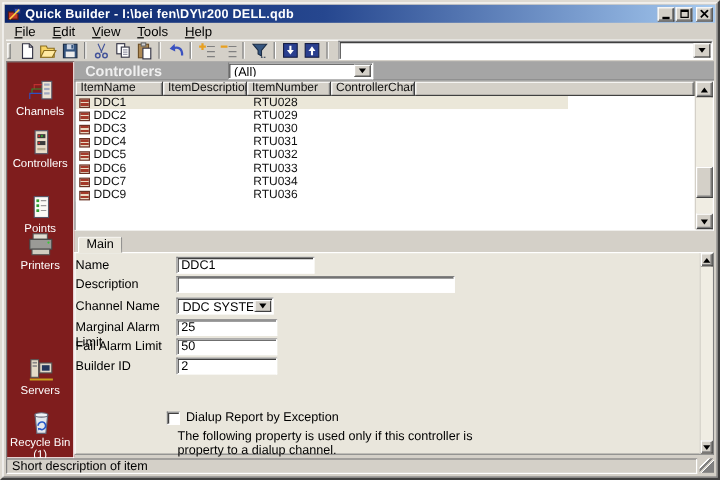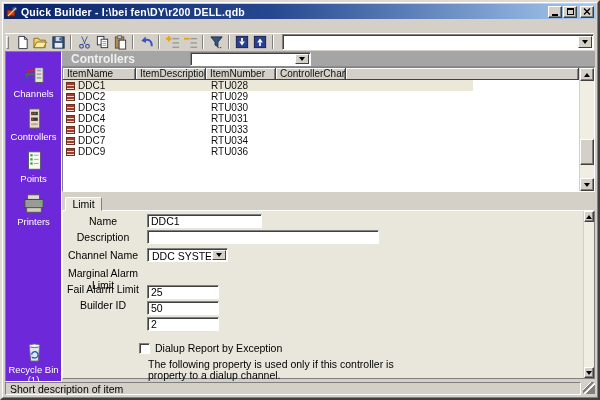--- a/index.html
+++ b/index.html
@@ -30,21 +30,21 @@
   .tsep { width:2px; height:14px; margin:0 3px; border-left:1px solid #808080; border-right:1px solid #fff; }
   .combo { position:relative; background:#fff; border:1px solid; border-color:#808080 #fff #fff #808080; box-shadow:inset 1px 1px 0 #404040; }
   .combo .combo-text { position:absolute; left:4px; top:1px; right:16px; bottom:1px; line-height:12px; font-size:10.5px; overflow:hidden; white-space:nowrap; }
   .combo .combo-btn { position:absolute; right:1px; top:1px; bottom:1px; width:14px; background:#d4d0c8; border:1px solid; border-color:#fff #404040 #404040 #fff; display:flex; align-items:center; justify-content:center; }
   .arr-down { width:0; height:0; border-left:3px solid transparent; border-right:3px solid transparent; border-top:4px solid #000; }
   .arr-up { width:0; height:0; border-left:3px solid transparent; border-right:3px solid transparent; border-bottom:4px solid #000; }
   .tcombo { flex:1; height:16px; margin-left:5px; }
 
   
   .client { position:absolute; left:3px; top:49px; right:3px; bottom:16px; background:#d4d0c8; }
-  .sidebar { position:absolute; left:0; top:0; width:57px; bottom:0; background:#6d28d9; border:1px solid; border-color:#808080 #fff #fff #808080; }
+  .sidebar { position:absolute; left:0; top:0; width:57px; bottom:0; background:#7f1d1d; border:1px solid; border-color:#808080 #fff #fff #808080; }
   .side-item { position:absolute; left:0; width:100%; text-align:center; cursor:pointer; }
   .side-item svg { display:block; margin:0 auto; }
   .side-label { display:block; color:#fff; font-size:9.5px; line-height:11px; margin-top:1px; }
 
   .main { position:absolute; left:57px; right:0; top:0; bottom:0; }
   .band { position:absolute; left:0; right:0; top:0; height:16px; background:#a5a5a5; border-bottom:1px solid #8c8c8c; }
   .band-title { position:absolute; left:9px; top:1px; font-size:12px; font-weight:bold; color:#efefef; }
   .band-combo { position:absolute; left:128px; top:1px; width:121px; height:14px; }
 
   
@@ -64,24 +64,24 @@
   .vscroll { position:absolute; top:0; right:0; bottom:0; width:15px; background:#f0ede3; border-left:1px solid #d4d0c8; }
   .sb-btn { position:absolute; left:0; width:100%; height:13px; background:#d4d0c8; border:1px solid; border-color:#fff #404040 #404040 #fff; box-shadow:inset -1px -1px 0 #808080; display:flex; align-items:center; justify-content:center; }
   .sb-btn.up { top:0; } .sb-btn.down { bottom:0; }
   .sb-thumb { position:absolute; left:0; width:100%; background:#d4d0c8; border:1px solid; border-color:#fff #404040 #404040 #fff; box-shadow:inset -1px -1px 0 #808080; }
   .table .sb-thumb { top:71px; height:26px; }
 
   
   .tab { position:absolute; left:3px; top:146px; width:37px; height:14px; background:#e9e6dc; border:1px solid; border-color:#fff #808080 #e9e6dc #fff; border-radius:2px 2px 0 0; text-align:center; font-size:10.5px; line-height:13px; z-index:2; }
   .formpanel { position:absolute; left:0; right:0; top:159px; bottom:3px; background:#e9e6dc; border:1px solid; border-color:#fff #808080 #808080 #fff; }
   .frow { position:absolute; left:0; height:14px; display:flex; align-items:center; }
-  .flabel { position:absolute; left:0; width:80px; text-align:center; font-size:10.5px; color:#000; top:1px; }
+  .flabel { position:absolute; left:0; width:80px; text-align:left; font-size:10.5px; color:#000; top:1px; }
   .fctl { position:absolute; left:84px; top:0; }
   .ftext { height:14px; background:#fff; border:1px solid; border-color:#808080 #fff #fff #808080; box-shadow:inset 1px 1px 0 #404040; font-family:"Liberation Sans",sans-serif; font-size:10.5px; padding:0 3px; }
-  .w-name { width:115px; } .w-desc { width:232px; } .w-num { width:72px;margin-top:19px; }
+  .w-name { width:115px; } .w-desc { width:232px; } .w-num { width:84px; }
   .fcombo { width:81px; height:14px; }
   .note { position:absolute; left:85px; top:108px; font-size:10.5px; line-height:11px; color:#000;margin-top:40px; }
   .chkrow { position:absolute; left:76px; top:131px; display:flex; align-items:center; gap:5px; }
   .chk { width:11px; height:11px; appearance:none; background:#fff; border:1px solid; border-color:#808080 #fff #fff #808080; box-shadow:inset 1px 1px 0 #404040; }
   .chklabel { font-size:10.5px; }
   .panel-scroll { width:11px; }
   .panel-scroll .sb-btn { height:11px; }
 
   
   .statusbar { position:absolute; left:3px; right:3px; bottom:2px; height:14px; background:#d4d0c8; display:flex; align-items:flex-start; }
@@ -109,20 +109,27 @@
           <span class="g-max"></span>
         </button>
       <button class="wbtn close">
         <svg width="8" height="7" viewBox="0 0 8 7">
             <path d="M1 0.5L7 6.5M7 0.5L1 6.5" stroke="#000" stroke-width="1.4"></path>
           </svg>
       </button>
     </span>
   </div>
 
+  <div class="menubar">
+    <span class="menu-item"><u>F</u>ile</span>
+    <span class="menu-item"><u>E</u>dit</span>
+    <span class="menu-item"><u>V</u>iew</span>
+    <span class="menu-item"><u>T</u>ools</span>
+    <span class="menu-item"><u>H</u>elp</span>
+  </div>
 
   <div class="toolbar">
     <span class="grip"></span>
     <button class="tbtn">
       <svg width="15" height="15" viewBox="0 0 16 16">
           <path d="M4 1.5h6l3 3v10H4z" fill="#fff" stroke="#334"></path>
           <path d="M10 1.5v3h3" fill="none" stroke="#334"></path>
         </svg>
     </button>
     <button class="tbtn">
@@ -232,55 +239,67 @@
           <rect x="9" y="2" width="11" height="20" fill="#e8dcc8" stroke="#556"></rect>
           <rect x="11" y="5" width="7" height="3.5" fill="#3a3a3a"></rect>
             <circle cx="12.5" cy="6.7" r="0.9" fill="#e03030"></circle>
             <circle cx="15" cy="6.7" r="0.9" fill="#30b030"></circle>
           <rect x="11" y="11" width="7" height="3.5" fill="#3a3a3a"></rect>
             <circle cx="12.5" cy="12.7" r="0.9" fill="#e03030"></circle>
           <rect x="11" y="17" width="7" height="2" fill="#b8ab90"></rect>
         </svg>
         <span class="side-label">Controllers</span>
       </div>
-      <div class="side-item" style="top:98px">
+      <div class="side-item" style="top:110px">
         <svg width="28" height="22" viewBox="0 0 28 24">
           <rect x="8" y="2" width="13" height="19" fill="#fbfaf6" stroke="#556"></rect>
           <rect x="10" y="4.5" width="2.5" height="2.5" fill="#30a030"></rect>
             <rect x="10" y="9" width="2.5" height="2.5" fill="#30a030"></rect>
             <rect x="10" y="13.5" width="2.5" height="2.5" fill="#30a030"></rect>
           <path d="M14 5.7h5M14 10.2h5M14 14.7h5" stroke="#999"></path>
         </svg>
         <span class="side-label">Points</span>
       </div>
       <div class="side-item" style="top:141px">
         <svg width="28" height="22" viewBox="0 0 28 24">
           <rect x="7" y="2" width="13" height="5" fill="#e0dcd0" stroke="#555"></rect>
           <rect x="4" y="7" width="20" height="9" fill="#9a9a96" stroke="#444"></rect>
           <rect x="6" y="16" width="16" height="5" fill="#d0ccc0" stroke="#555"></rect>
           <circle cx="21" cy="10" r="1" fill="#3c3"></circle>
         </svg>
         <span class="side-label">Printers</span>
       </div>
+      <div class="side-item" style="top:245px">
+        <svg width="28" height="22" viewBox="0 0 28 24">
+          <rect x="5" y="3" width="7" height="16" fill="#e4dcc8" stroke="#555"></rect>
+          <rect x="6.5" y="5" width="4" height="1.5" fill="#888"></rect>
+            <rect x="6.5" y="8" width="4" height="1.5" fill="#888"></rect>
+          <rect x="13" y="6" width="11" height="9" fill="#e0d8c8" stroke="#555"></rect>
+          <rect x="15" y="8" width="7" height="5" fill="#24365c"></rect>
+          <path d="M4 21h21" stroke="#c8a020" stroke-width="2"></path>
+        </svg>
+        <span class="side-label">Servers</span>
+      </div>
       <div class="side-item" style="top:288px">
         <svg width="28" height="23" viewBox="0 0 28 24">
           <path d="M9 6h11l-1.6 16h-7.8z" fill="#e3e7ec" stroke="#667"></path>
           <ellipse cx="14.5" cy="6" rx="5.6" ry="1.9" fill="#f0f3f7" stroke="#667"></ellipse>
           <path d="M11.6 15.5a3.3 3.3 0 1 1 1.2 2.5" stroke="#2858c8" fill="none" stroke-width="1.4"></path>
           <path d="M12 19.6l1.8-1.7-2.5-.8z" fill="#2858c8"></path>
         </svg>
         <span class="side-label">Recycle Bin</span>
         <span class="side-label" style="margin-top:-1px">(1)</span>
       </div>
     </div>
 
     <div class="main">
       <div class="band">
         <span class="band-title">Controllers</span>
         <div class="combo band-combo">
+          <span class="combo-text">(All)</span>
           <span class="combo-btn">
               <span class="arr-down"></span>
             </span>
         </div>
       </div>
 
       <div class="table">
         <div class="thead">
           <div class="th c1">ItemName</div>
           <div class="th c2">ItemDescription</div>
@@ -321,20 +340,29 @@
                 <span class="ctrl-icon"></span>
                 <span>DDC4</span>
               </div>
               <div class="tcell c2"></div>
               <div class="tcell c3">RTU031</div>
               <div class="tcell c4"></div>
             </div>
             <div class="trow">
               <div class="tcell c1">
                 <span class="ctrl-icon"></span>
+                <span>DDC5</span>
+              </div>
+              <div class="tcell c2"></div>
+              <div class="tcell c3">RTU032</div>
+              <div class="tcell c4"></div>
+            </div>
+            <div class="trow">
+              <div class="tcell c1">
+                <span class="ctrl-icon"></span>
                 <span>DDC6</span>
               </div>
               <div class="tcell c2"></div>
               <div class="tcell c3">RTU033</div>
               <div class="tcell c4"></div>
             </div>
             <div class="trow">
               <div class="tcell c1">
                 <span class="ctrl-icon"></span>
                 <span>DDC7</span>
@@ -357,21 +385,21 @@
           <div class="sb-btn up">
               <span class="arr-up"></span>
             </div>
           <div class="sb-thumb"></div>
           <div class="sb-btn down">
               <span class="arr-down"></span>
             </div>
         </div>
       </div>
 
-      <div class="tab"><span>Limit</span></div>
+      <div class="tab"><span>Main</span></div>
 
       <div class="formpanel">
         <div class="frow" style="top:3px">
           <label class="flabel">Name</label>
           <input class="ftext fctl w-name" value="DDC1" style="">
         </div>
         <div class="frow" style="top:19px">
           <label class="flabel">Description</label>
           <input class="ftext fctl w-desc" value="" style="">
         </div>

